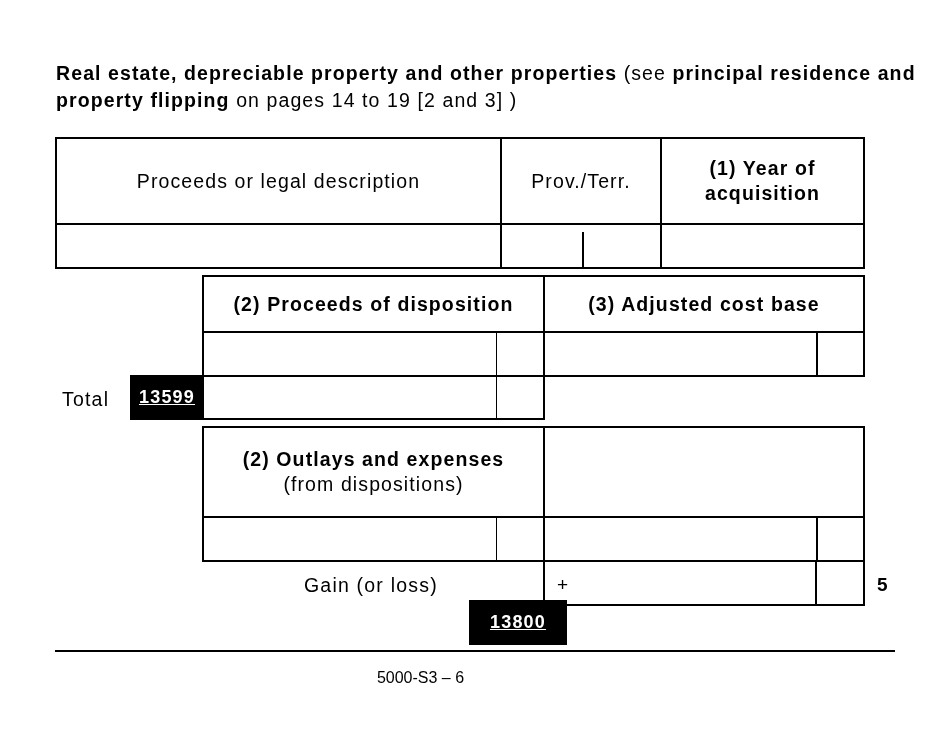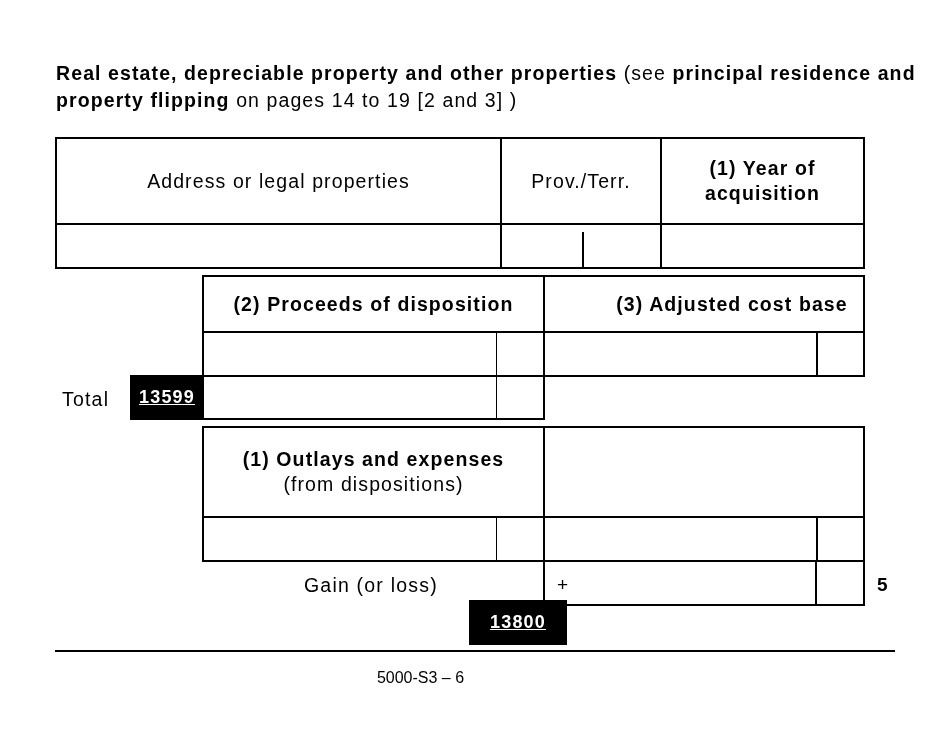--- a/index.html
+++ b/index.html
@@ -21,59 +21,59 @@
 <body>
 
 <div class="abs intro">
   <b>Real estate, depreciable property and other properties</b><span> (see </span><b>principal residence and property flipping</b><span> on pages 14 to 19 [2 and 3] )</span>
 </div>
 
 <div class="abs box" style="left:55px; top:137px; width:810px; height:132px;"></div>
 <div class="abs" style="left:55px; top:223px; width:810px; height:2px; background:#000;"></div>
 <div class="abs" style="left:500px; top:137px; width:2px; height:132px; background:#000;"></div>
 <div class="abs" style="left:660px; top:137px; width:2px; height:132px; background:#000;"></div>
-<div class="abs hdr" style="left:57px; top:139px; width:443px; height:84px;">Address or legal properties</div>
+<div class="abs hdr" style="left:57px; top:139px; width:443px; height:84px;">Proceeds or legal description</div>
 <div class="abs hdr" style="left:502px; top:139px; width:158px; height:84px;">Prov./Terr.</div>
 <div class="abs hdr" style="left:662px; top:139px; width:201px; height:84px;">
     <b style="display:block; width:150px;">(1) Year of acquisition</b>
   </div>
 <input class="abs field" style="left: 57px; top: 225px; width: 443px; height: 42px;" value="">
 <input class="abs field" style="left: 502px; top: 225px; width: 80px; height: 42px;" value="">
 <div class="abs" style="left:582px; top:232px; width:2px; height:35px; background:#000;"></div>
 <input class="abs field" style="left: 584px; top: 225px; width: 76px; height: 42px;">
 <input class="abs field" style="left: 662px; top: 225px; width: 201px; height: 42px;" value="">
 
 <div class="abs box" style="left:202px; top:275px; width:663px; height:102px;"></div>
 <div class="abs" style="left:202px; top:331px; width:663px; height:2px; background:#000;"></div>
 <div class="abs" style="left:543px; top:275px; width:2px; height:102px; background:#000;"></div>
 <div class="abs hdr" style="left:204px; top:277px; width:339px; height:54px;">
     <b>(2) Proceeds of disposition</b>
   </div>
-<div class="abs hdr" style="left:573px; top:277px; width:318px; height:54px;">
+<div class="abs hdr" style="left:545px; top:277px; width:318px; height:54px;">
     <b>(3) Adjusted cost base</b>
   </div>
 <input class="abs field" style="left: 204px; top: 333px; width: 292px; height: 42px;" value="">
 <div class="abs" style="left:496px; top:333px; width:1px; height:42px; background:#000;"></div>
 <input class="abs field" style="left: 497px; top: 333px; width: 46px; height: 42px;" value="">
 <input class="abs field" style="left: 545px; top: 333px; width: 271px; height: 42px;" value="">
 <div class="abs" style="left:816px; top:333px; width:2px; height:42px; background:#000;"></div>
 <input class="abs field" style="left: 818px; top: 333px; width: 45px; height: 42px;" value="">
 
 <div class="abs label" style="left:62px; top:388px;">Total</div>
 <div class="abs line-code" style="left:130px; top:375px; width:74px; height:45px;">13599</div>
 <div class="abs box" style="left:202px; top:375px; width:343px; height:45px;"></div>
 <input class="abs field" style="left: 204px; top: 377px; width: 292px; height: 41px;" value="">
 <div class="abs" style="left:496px; top:377px; width:1px; height:41px; background:#000;"></div>
 <input class="abs field" style="left: 497px; top: 377px; width: 46px; height: 41px;" value="">
 
 <div class="abs box" style="left:202px; top:426px; width:663px; height:136px;"></div>
 <div class="abs" style="left:202px; top:516px; width:663px; height:2px; background:#000;"></div>
 <div class="abs" style="left:543px; top:426px; width:2px; height:136px; background:#000;"></div>
 <div class="abs hdr" style="left:204px; top:428px; width:339px; height:88px; flex-direction:column;">
-  <b>(1) Outlays and expenses</b>
+  <b>(2) Outlays and expenses</b>
   <span>(from dispositions)</span>
 </div>
 <div class="abs hdr" style="left:545px; top:428px; width:318px; height:88px; flex-direction:column;">
 </div>
 <input class="abs field" style="left: 204px; top: 518px; width: 292px; height: 42px;" value="">
 <div class="abs" style="left:496px; top:518px; width:1px; height:42px; background:#000;"></div>
 <input class="abs field" style="left: 497px; top: 518px; width: 46px; height: 42px;" value="">
 <input class="abs field" style="left: 545px; top: 518px; width: 271px; height: 42px;" value="">
 <div class="abs" style="left:816px; top:518px; width:2px; height:42px; background:#000;"></div>
 <input class="abs field" style="left: 818px; top: 518px; width: 45px; height: 42px;" value="">

